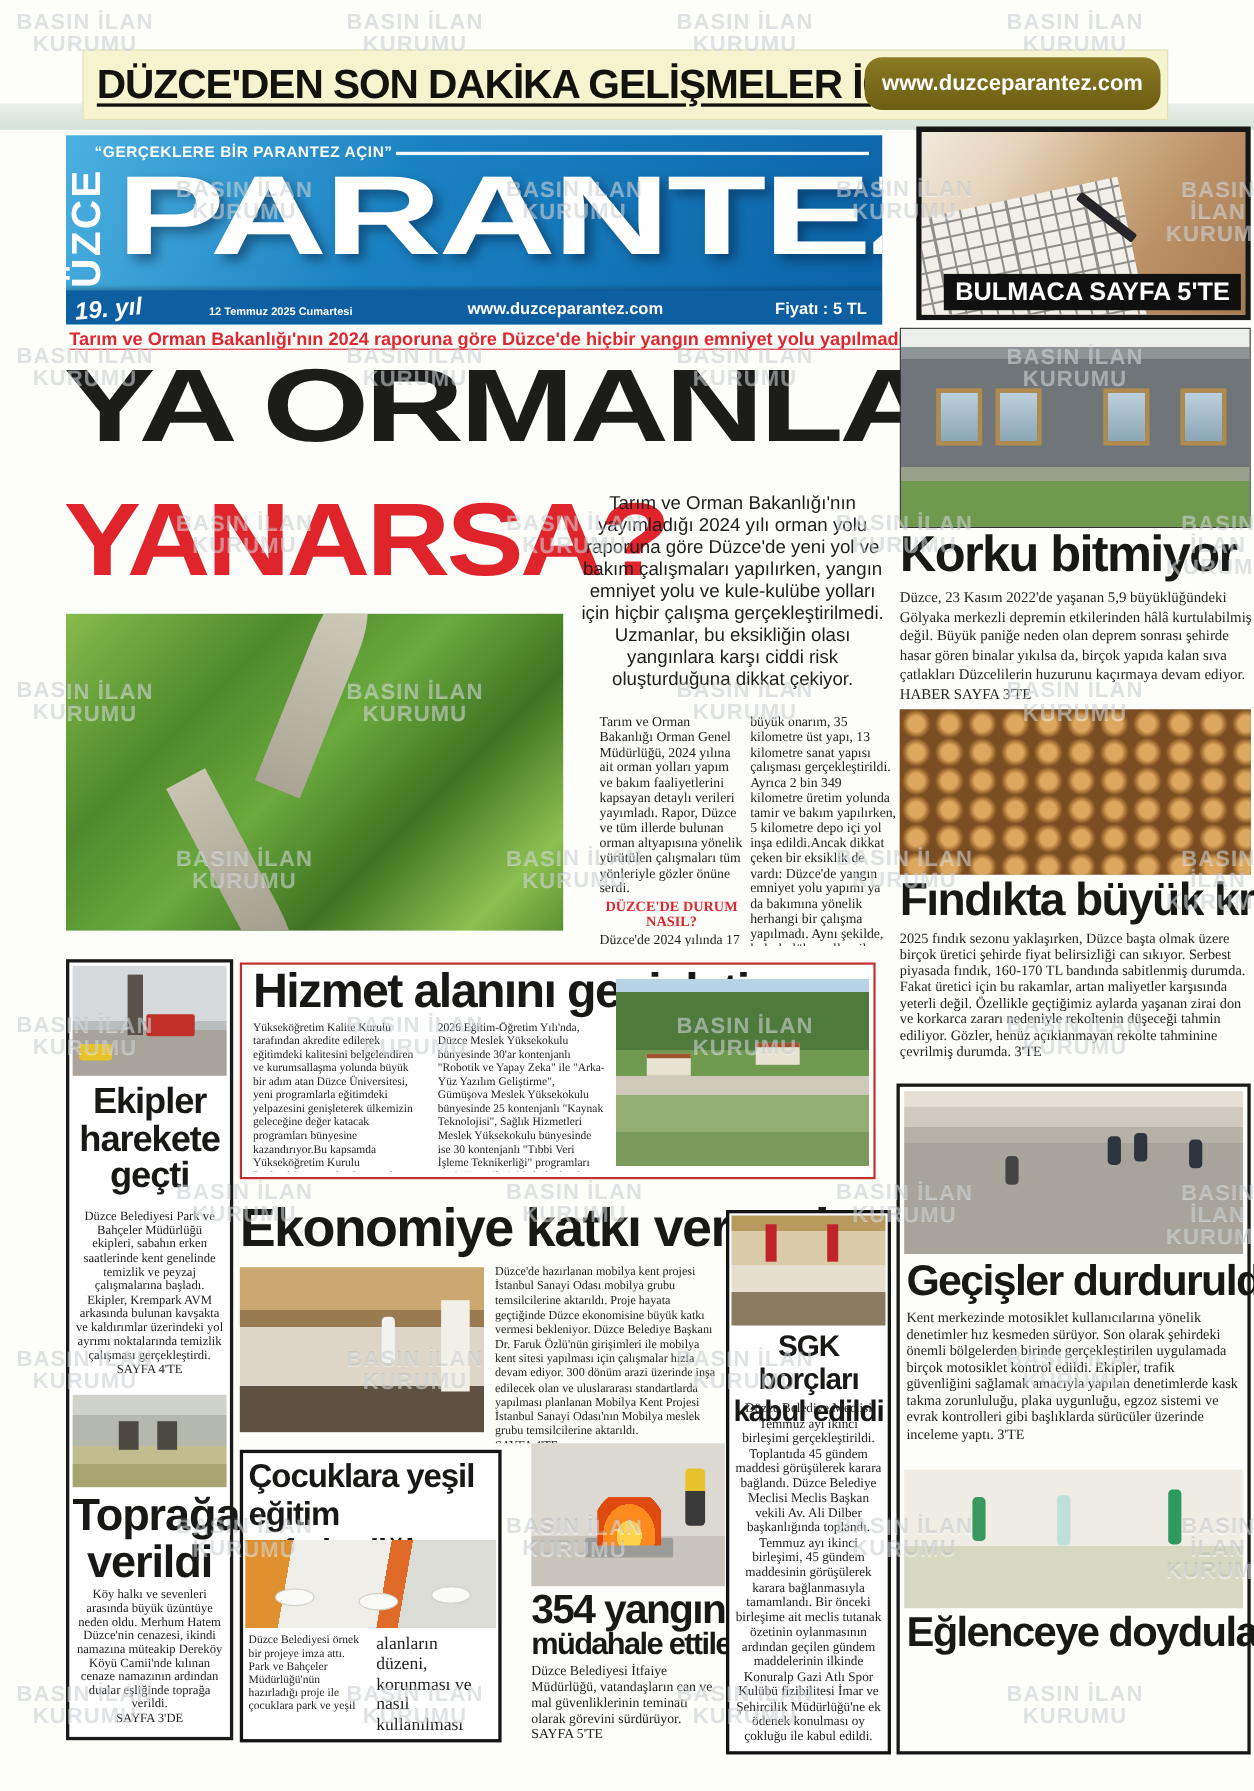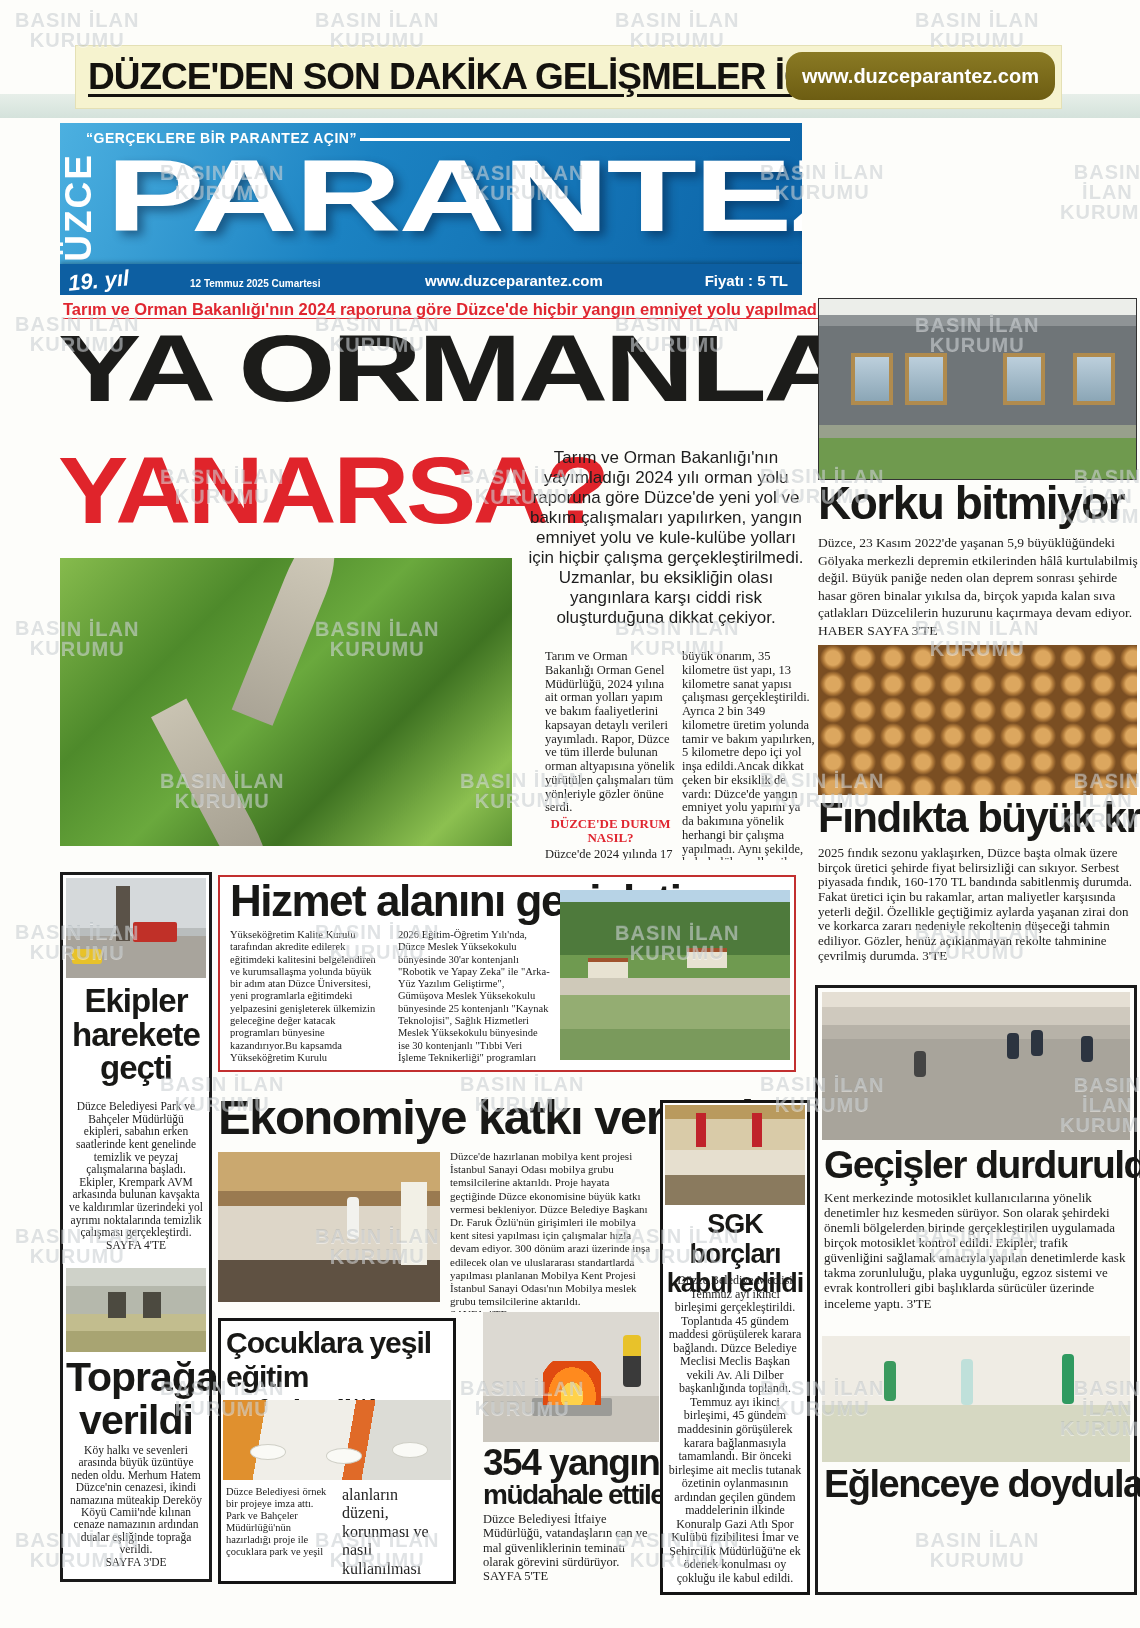--- a/index.html
+++ b/index.html
@@ -145,20 +145,27 @@
     <div data-name="tagline-rule"></div>
     <div data-name="masthead-city">DÜZCE</div>
     <div data-name="masthead-title">PARANTEZ</div>
     <div data-name="masthead-strip"></div>
     <div data-name="masthead-year">19. yıl</div>
     <div data-name="masthead-date">12 Temmuz 2025 Cumartesi</div>
     <div data-name="masthead-site">www.duzceparantez.com</div>
     <div data-name="masthead-price">Fiyatı : 5 TL</div>
   </div>
 
+  <div class="abs" data-name="puzzle-promo">
+    <div class="photo" data-name="puzzle-photo">
+      <div data-name="crossword-grid"></div>
+      <div data-name="pen-icon"></div>
+    </div>
+    <div data-name="puzzle-label">BULMACA SAYFA 5'TE</div>
+  </div>
 
   <div class="abs" data-name="lead-kicker">Tarım ve Orman Bakanlığı'nın 2024 raporuna göre Düzce'de hiçbir yangın emniyet yolu yapılmadı</div>
   <div class="abs" data-name="lead-headline-1">YA ORMANLAR</div>
   <div class="abs" data-name="lead-headline-2">YANARSA?</div>
   <div class="abs" data-name="lead-summary">Tarım ve Orman Bakanlığı'nın yayımladığı 2024 yılı orman yolu raporuna göre Düzce'de yeni yol ve bakım çalışmaları yapılırken, yangın emniyet yolu ve kule-kulübe yolları için hiçbir çalışma gerçekleştirilmedi. Uzmanlar, bu eksikliğin olası yangınlara karşı ciddi risk oluşturduğuna dikkat çekiyor.</div>
 
   <div class="photo" data-name="forest-photo">
     <div class="road1" data-name="forest-road"></div>
     <div class="road2" data-name="forest-road"></div>
   </div>

